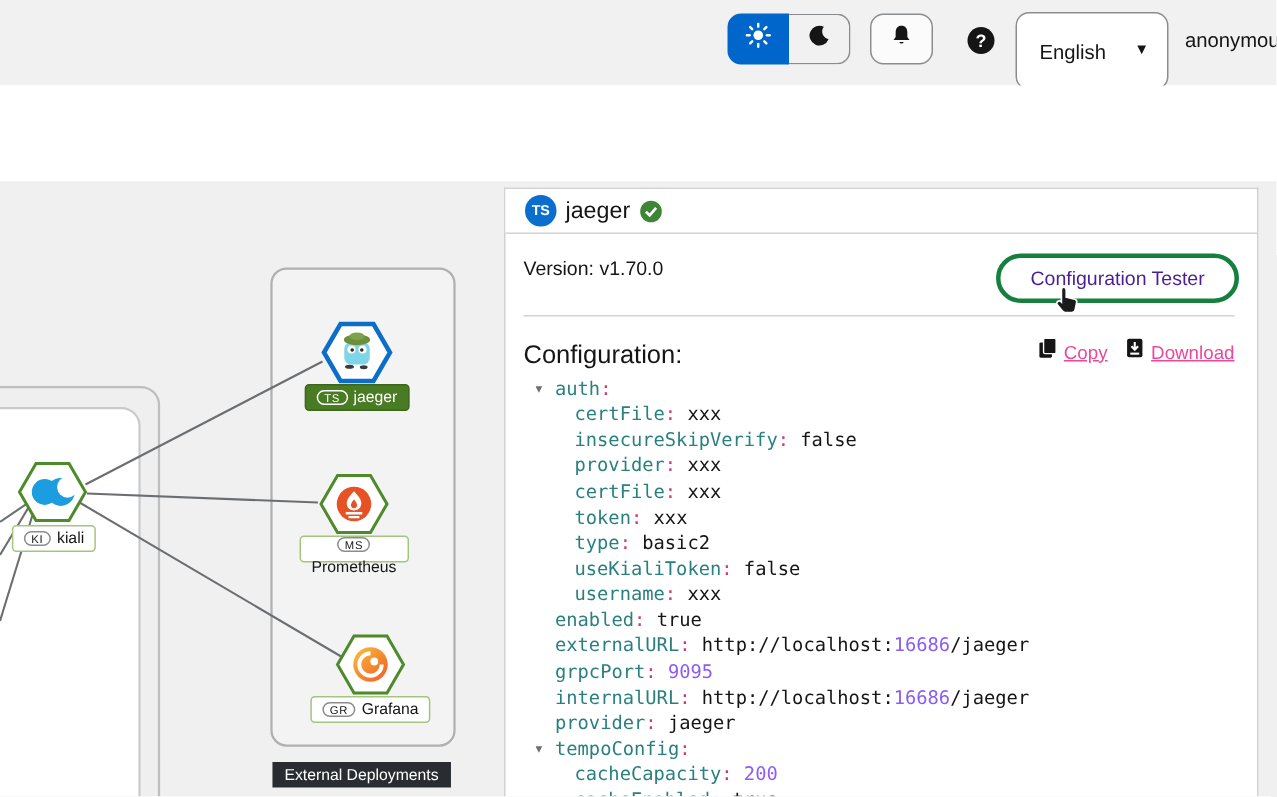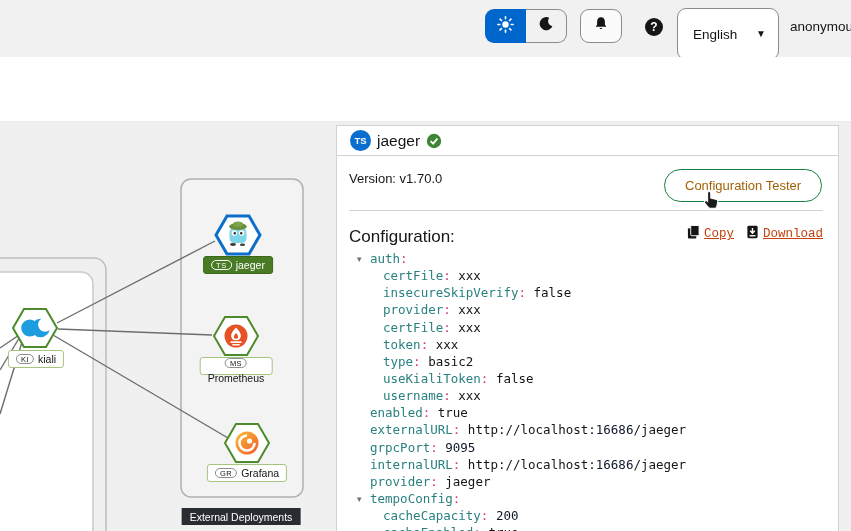--- a/index.html
+++ b/index.html
@@ -38,35 +38,35 @@
   .type-pill { display:inline-flex; align-items:center; justify-content:center; font-size:7.5px; letter-spacing:.5px; padding:0 4px; height:10px; border-radius:6px; }
   .node-label.plain .type-pill { border:1px solid #8a8d90; color:#151515; background:#fff; }
   .node-label.selected .type-pill { border:1px solid #fff; color:#fff; }
   .ext-badge { position:absolute; transform:translateX(-50%); background:#292c31; color:#fff; font-size:10.5px; height:17px; display:flex; align-items:center; padding:0 8px; white-space:nowrap; }
   
   .panel { position:absolute; left:336px; top:125px; width:503px; height:406px; background:#fff; border:1px solid #d2d2d2; border-bottom:none; }
   .panel-header { position:absolute; left:337px; top:126px; width:501px; height:30px; background:#fff; border-bottom:1px solid #d2d2d2; display:flex; align-items:center; padding-left:13px; gap:6px; }
   .ts-badge { width:21px; height:21px; border-radius:50%; background:#0a6ecf; color:#fff; font-size:9.5px; font-weight:bold; display:flex; align-items:center; justify-content:center; }
   .panel-title { font-size:15.5px; color:#151515; }
   .version-txt { position:absolute; left:349px; top:171px; font-size:13px; }
-  .tester-btn { position:absolute; left:664px; top:169px; height:33px; padding:0 20px; background:#fff; border:1px solid #15803d; border-radius:17px; color:#a16207; font-size:13px; font-family:"Liberation Sans", sans-serif; cursor:pointer; }
+  .tester-btn { position:absolute; left:664px; top:169px; height:33px; padding:0 20px; background:#fff; border:3px solid #15803d; border-radius:17px; color:#4c1d95; font-size:13px; font-family:"Liberation Sans", sans-serif; cursor:pointer; }
   .divider { position:absolute; left:349px; top:210px; width:474px; height:1px; background:#d2d2d2; }
   .config-label { position:absolute; left:349px; top:227px; font-size:17px; }
   .file-links { position:absolute; left:690px; top:225px; width:133px; display:flex; justify-content:flex-end; gap:12px; align-items:center; }
   .file-link { display:flex; align-items:center; gap:4px; cursor:pointer; }
-  .file-link .txt { color:#c2410c; font-size:12.5px; text-decoration:underline;font-family:Liberation Mono, monospace; }
+  .file-link .txt { color:#ec4899; font-size:12.5px; text-decoration:underline; }
   
   .yaml { position:absolute; left:357px; top:250px; width:478px; height:281px; overflow:hidden; font-family:"DejaVu Sans Mono", monospace; font-size:12.5px; }
   .yline { height:17.15px; line-height:17.15px; white-space:pre; }
   .ycaret { display:inline-block; width:13px; color:#6a6e73; font-size:9px; font-family:"Liberation Sans", sans-serif; cursor:pointer; vertical-align:middle; }
   .yind { display:inline-block; }
   .ykey { color:#2a8080; }
   .ycolon { color:#d13a77; }
   .yval { color:#151515; }
-  .ynum { color:#0f172a; }
+  .ynum { color:#8b5cf6; }
   .cursor-icon { position:absolute; left:702px; top:190px; }
 </style>
 </head>
 <body>
 
 <div id="app">
 
   <div class="masthead">
     <div class="theme-group">
       <div class="theme-btn sun">

